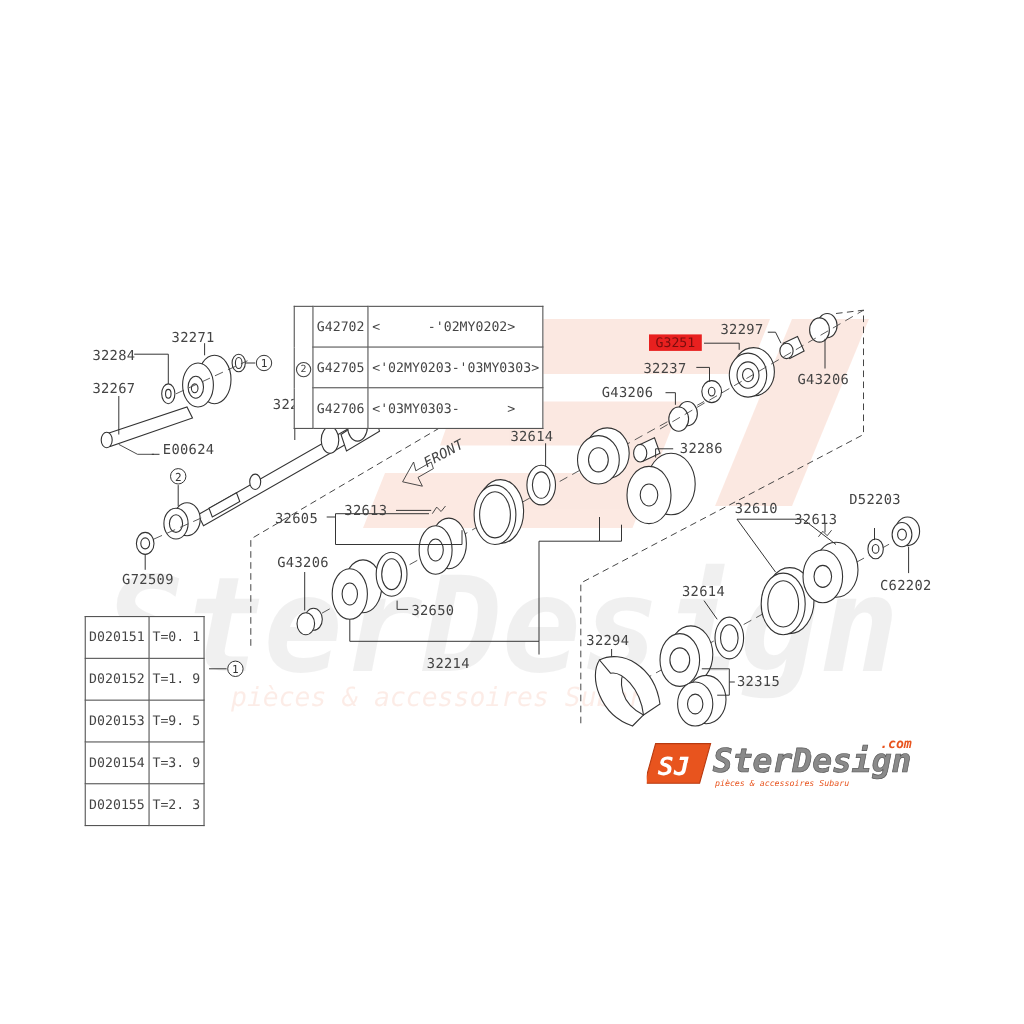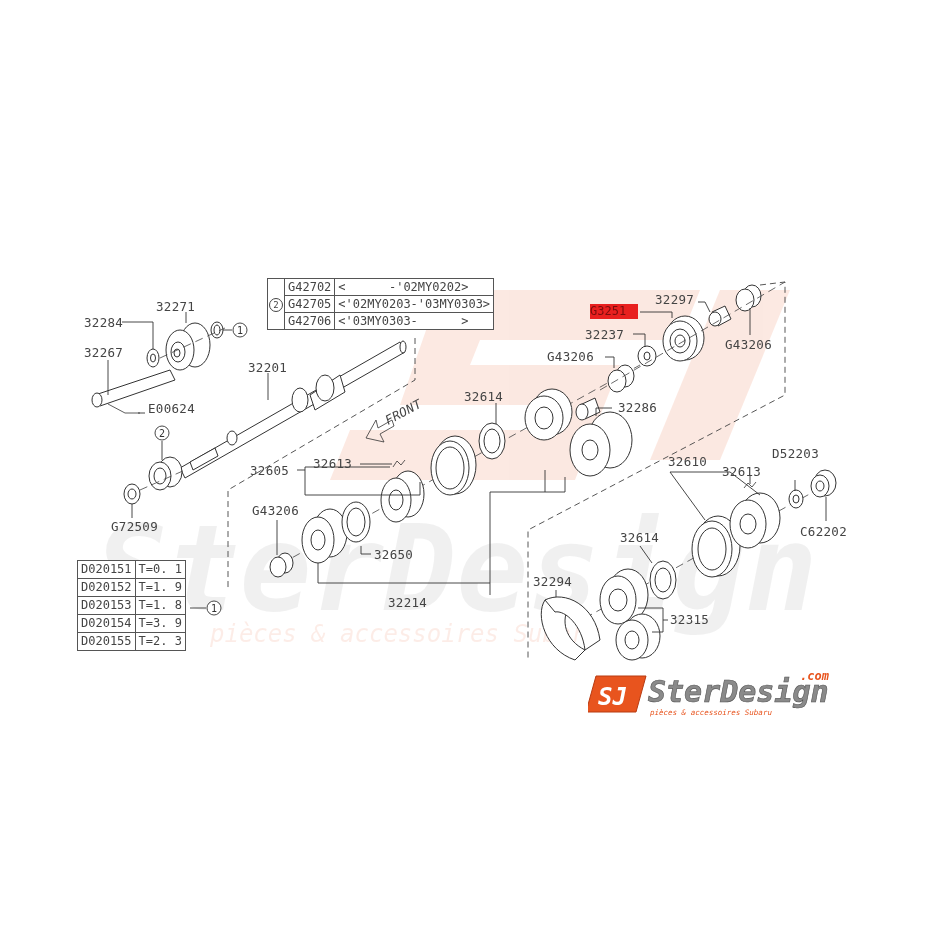--- a/index.html
+++ b/index.html
@@ -6,26 +6,26 @@
   body{width:931px;height:931px;position:relative;overflow:hidden;font-family:"DejaVu Sans Mono","Liberation Mono",monospace;}
   #canvas{position:absolute;left:0;top:0;width:931px;height:931px;}
   svg text{font-family:"DejaVu Sans Mono","Liberation Mono",monospace;}
   .lbl{font-size:12.5px;fill:#444;letter-spacing:0.3px;}
   .part{fill:#fff;stroke:#333;stroke-width:1;}
   .thin{fill:none;stroke:#333;stroke-width:0.8;}
   .dash{fill:none;stroke:#444;stroke-width:0.9;stroke-dasharray:6 4;}
   .axis{fill:none;stroke:#444;stroke-width:0.8;stroke-dasharray:8 5;}
   .leader{fill:none;stroke:#333;stroke-width:0.9;}
   .tbl{position:absolute;border-collapse:collapse;font-size:12px;color:#444;background:#fff;}
-  .tbl td{border:1px solid #555;padding:0 3px;height:16px;line-height:16px;white-space:pre;}
+  .tbl td{border:1px solid #555;padding:10px 3px;height:16px;line-height:16px;white-space:pre;}
   #model-table{left:267px;top:278px;}
   #model-table td.circ{width:16px;text-align:center;padding:0;}
   #shim-table{left:77px;top:560px;}
   #shim-table td{height:17px;line-height:17px;}
-  #highlight-label{position:absolute;left:590px;top:304px;width:48px;height:15px;background:#e8201f;color:#7a0d0d;font-size:12px;line-height:15px;}
+  #highlight-label{position:absolute;left:590px;top:304px;width:48px;height:15px;background:#e8201f;color:#7a0d0d;font-size:12px;line-height:15px;text-align:center;}
   #watermark{position:absolute;left:0;top:0;}
   #logo{position:absolute;left:588px;top:668px;width:260px;height:52px;}
 </style>
 </head>
 <body>
 
 <svg id="watermark" width="931" height="931" viewBox="0 0 931 931">
   <g opacity="0.13">
     <path d="M440 290 L700 290 L680 340 L480 340 L470 365 L620 365 L575 480 L330 480 L350 430 L540 430 L550 405 L400 405 Z" fill="#e8541e"></path>
     <path d="M720 290 L790 290 L720 460 L650 460 Z" fill="#e8541e"></path>
@@ -292,21 +292,21 @@
       <tr>
     <td>D020151</td>
     <td>T=0. 1</td>
   </tr>
   <tr>
     <td>D020152</td>
     <td>T=1. 9</td>
   </tr>
   <tr>
     <td>D020153</td>
-    <td>T=1. 8</td>
+    <td>T=9. 5</td>
   </tr>
   <tr>
     <td>D020154</td>
     <td>T=3. 9</td>
   </tr>
   <tr>
     <td>D020155</td>
     <td>T=2. 3</td>
   </tr>
 </tbody>

